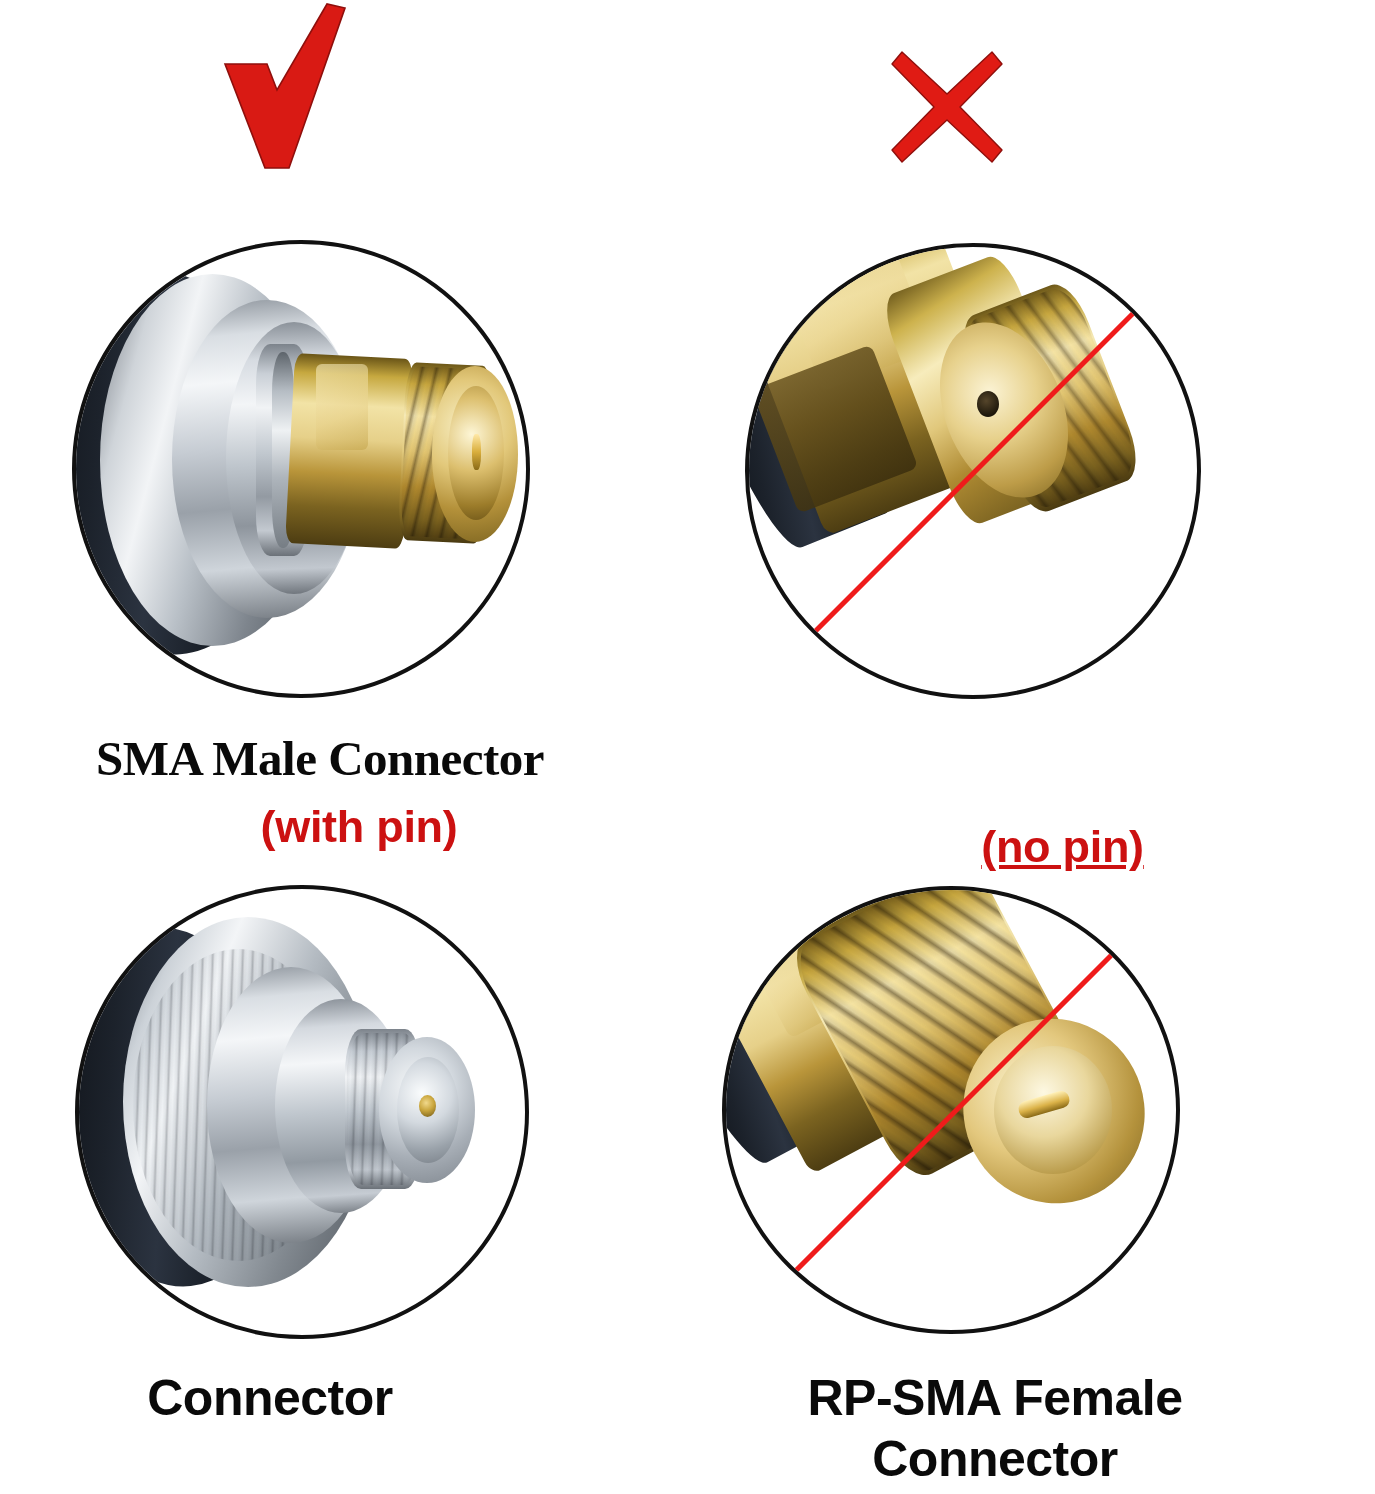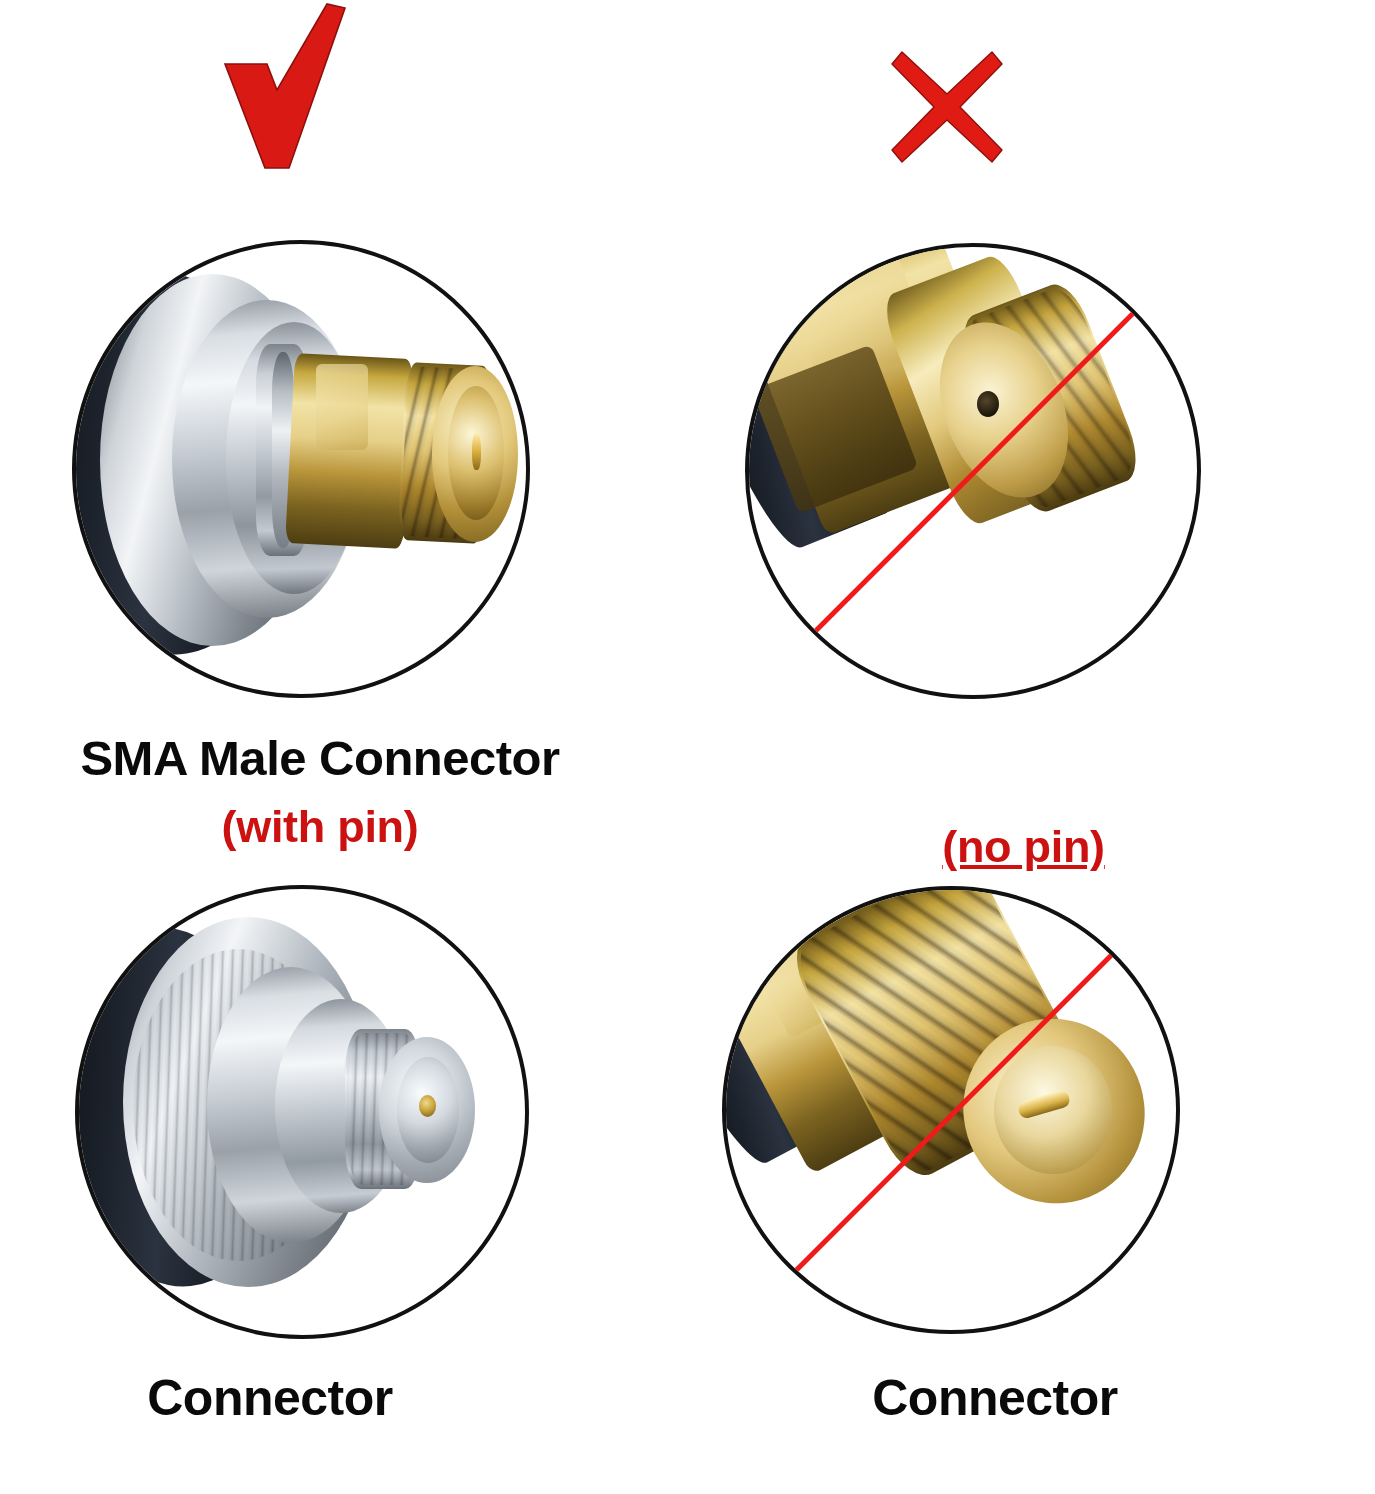--- a/index.html
+++ b/index.html
@@ -163,20 +163,21 @@
   }
   .label-sub {
     position: absolute;
     text-align: center;
     color: #cc1111;
     font-weight: 700;
     font-family: "Liberation Sans Narrow", "Liberation Sans", sans-serif;
     letter-spacing: -0.3px;
     line-height: 1.06;
     white-space: nowrap;
+    padding-left: 39px;
   }
   .label-two {
     position: absolute;
     text-align: center;
     color: #0a0a0a;
     font-weight: 700;
     font-family: "Liberation Sans Narrow", "Liberation Sans", sans-serif;
     letter-spacing: -0.5px;
     line-height: 1.22;
   }
@@ -216,21 +217,21 @@
       <div class="thread-stripes" style="left:328px; top:124px; width:84px; height:170px;
            border-radius:10px/40px; transform: rotate(3deg);"></div>
 
       <div class="gold-face" style="left:356px; top:122px; width:86px; height:176px;"></div>
       <div class="gold-face" style="left:372px; top:142px; width:56px; height:134px;
            background:radial-gradient(circle at 42% 36%,#fdf6d6 0%,#dcbf6e 40%,#9c7c2a 78%,#6d5518 100%);"></div>
       <div class="center-pin" style="left:396px; top:190px; width:9px; height:36px;"></div>
     </div>
   </div>
 
-  <div class="label-main" style="left:0px; top:733px; width:640px; font-size:49px;">SMA Male Connector</div>
+  <div class="label-main" style="left:0px; top:733px; width:640px; font-size:49px;font-family:Liberation Serif, serif;">SMA Male Connector</div>
   <div class="label-sub" style="left:0px; top:803px; width:640px; font-size:45px;">(with pin)</div>
 
   <svg class="mark" style="left:888px; top:48px; width:118px; height:118px;" viewBox="0 0 118 118" aria-hidden="true">
     <path d="M14 4 L59 46 L104 4 L114 16 L72 59 L114 102 L104 114 L59 72 L14 114 L4 102 L46 59 L4 16 Z" fill="#e01b14" stroke="#8f0f0c" stroke-width="1.4" stroke-linejoin="round"></path>
   </svg>
 
   <div class="photo-circle" style="left:745px; top:243px; width:448px; height:448px;">
     <div class="photo-inner">
 
       <div class="mount-disc" style="left:-36px; top:-6px; width:150px; height:300px;
@@ -333,16 +334,17 @@
       <div class="center-pin" style="left:292px; top:206px; width:52px; height:17px; border-radius:8px;
                   transform: rotate(-16deg);
                   background:linear-gradient(180deg,#fff0b7 0%,#dbb248 55%,#8a6a17 100%);"></div>
     </div>
 
     <div class="slash" style="left:-28px; top:218px; width:516px; height:5px;
                 transform: rotate(-45deg);"></div>
   </div>
 
   <div class="label-two" style="left:690px; top:1368px; width:610px; font-size:50px;">
+    <div>RP-SMA Female</div>
     <div>Connector</div>
   </div>
 
 </div>
 
 </body></html>

